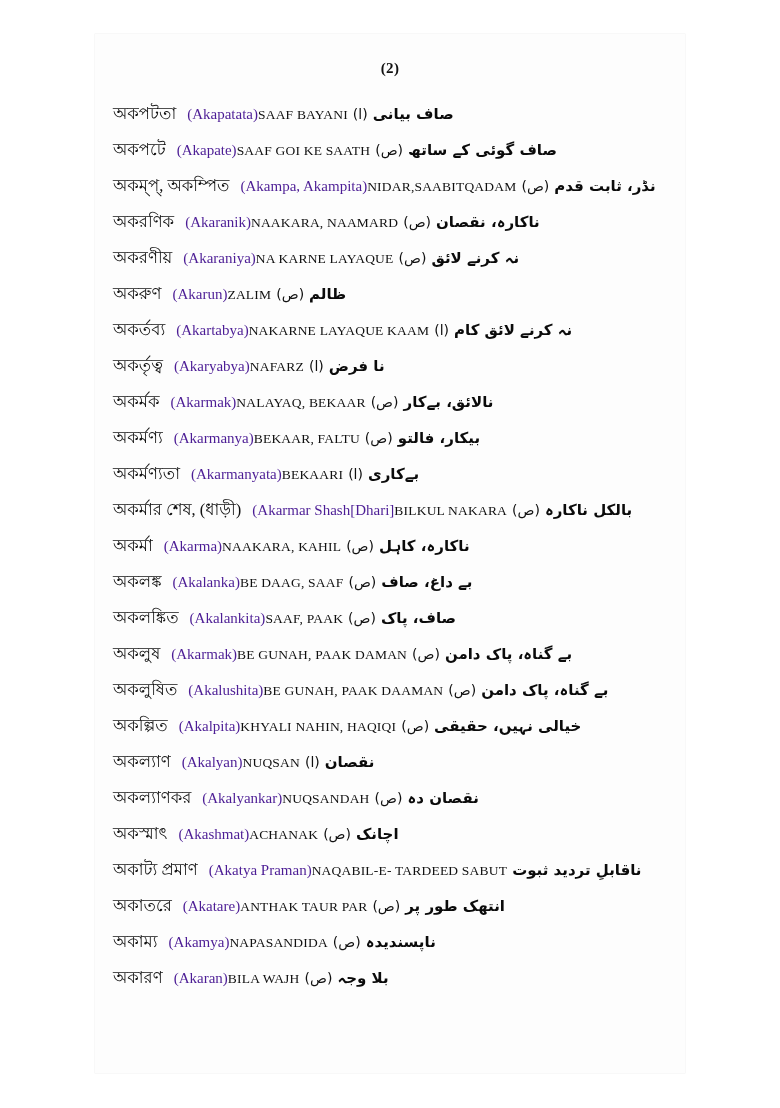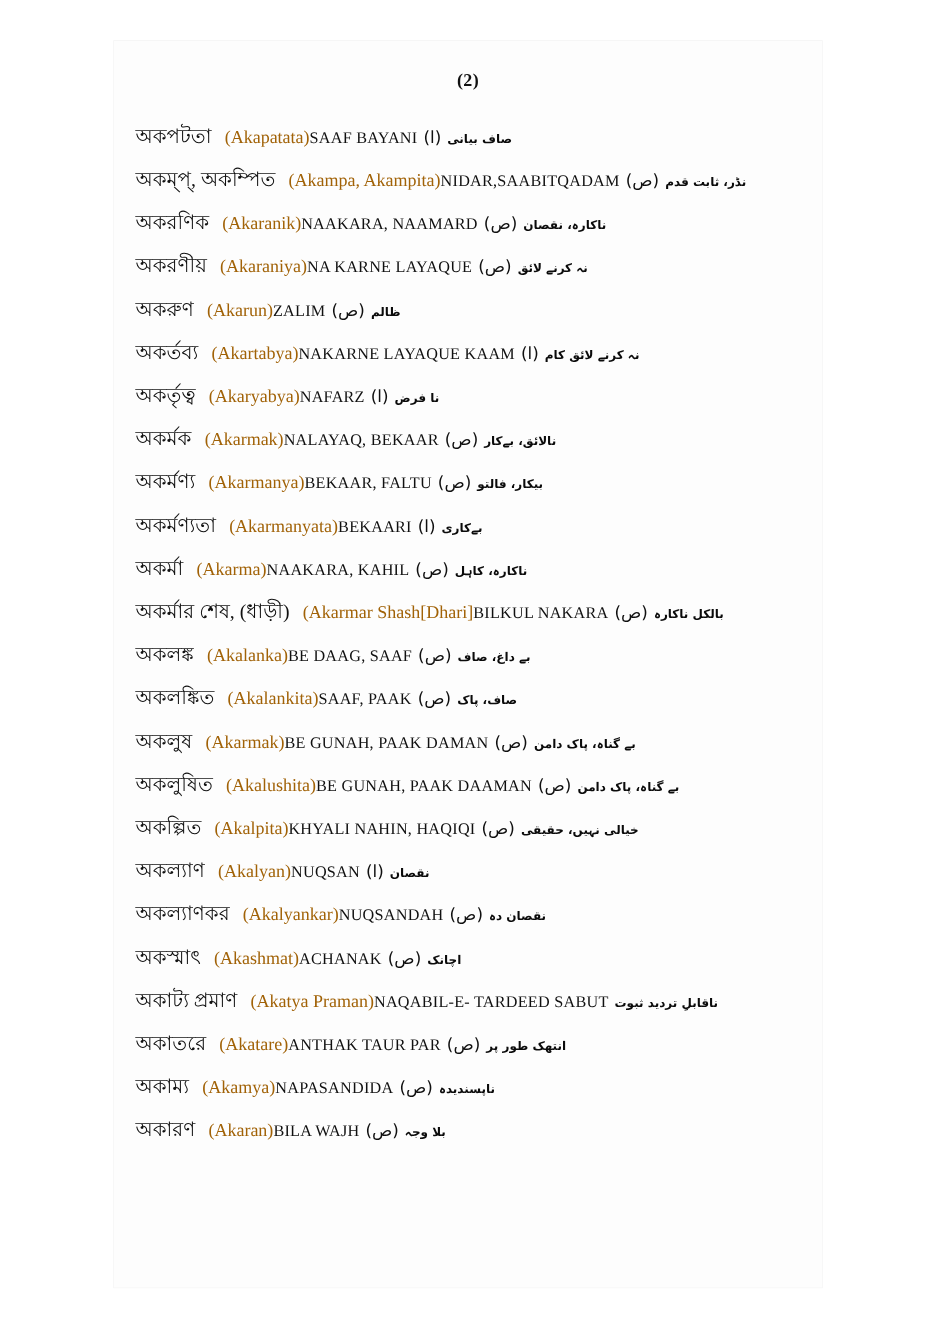--- a/index.html
+++ b/index.html
@@ -59,21 +59,21 @@
   .bn {
     font-family: "Liberation Serif", "DejaVu Serif", serif;
     font-size: 16.5px;
     color: #101010;
   }
 
   
   .rom {
     font-family: "Liberation Serif", serif;
     font-size: 15px;
-    color: #a16207;
+    color: #4c1d95;
   }
 
   
   .gloss {
     font-family: "Liberation Serif", serif;
     font-size: 13.5px;
     letter-spacing: 0.2px;
     color: #101010;
     margin-top: 10px;
   }
@@ -81,50 +81,51 @@
   
   .pos {
     font-family: "DejaVu Sans", sans-serif;
     font-size: 14px;
     color: #101010;
   }
 
   
   .ur {
     font-family: "DejaVu Sans", sans-serif;
-    font-size: 10px;
+    font-size: 15px;
     direction: rtl;
     unicode-bidi: isolate;
     color: #0b0b0b;
     font-weight: 600;
   }
 
   .sp { display: inline-block; width: 5px; }
   .sp-wide { display: inline-block; width: 11px; }
 </style>
 </head>
 <body>
 
 <div id="page-sheet">
 
   <div id="page-number">(2)</div>
 
   <div id="entries">
       <div class="entry"><span class="bn">অকপটতা</span><span class="sp-wide"></span><span class="rom">(Akapatata)</span><span class="gloss">SAAF BAYANI</span><span class="sp"></span><span class="pos">(ا)</span><span class="sp"></span><span class="ur">صاف بیانی</span></div>
+      <div class="entry"><span class="bn">অকপটে</span><span class="sp-wide"></span><span class="rom">(Akapate)</span><span class="gloss">SAAF GOI KE SAATH</span><span class="sp"></span><span class="pos">(ص)</span><span class="sp"></span><span class="ur">صاف گوئی کے ساتھ</span></div>
       <div class="entry"><span class="bn">অকম্প্, অকম্পিত</span><span class="sp-wide"></span><span class="rom">(Akampa, Akampita)</span><span class="gloss">NIDAR,SAABITQADAM</span><span class="sp"></span><span class="pos">(ص)</span><span class="sp"></span><span class="ur">نڈر، ثابت قدم</span></div>
       <div class="entry"><span class="bn">অকরণিক</span><span class="sp-wide"></span><span class="rom">(Akaranik)</span><span class="gloss">NAAKARA, NAAMARD</span><span class="sp"></span><span class="pos">(ص)</span><span class="sp"></span><span class="ur">ناکارہ، نقصان</span></div>
       <div class="entry"><span class="bn">অকরণীয়</span><span class="sp-wide"></span><span class="rom">(Akaraniya)</span><span class="gloss">NA KARNE LAYAQUE</span><span class="sp"></span><span class="pos">(ص)</span><span class="sp"></span><span class="ur">نہ کرنے لائق</span></div>
       <div class="entry"><span class="bn">অকরুণ</span><span class="sp-wide"></span><span class="rom">(Akarun)</span><span class="gloss">ZALIM</span><span class="sp"></span><span class="pos">(ص)</span><span class="sp"></span><span class="ur">ظالم</span></div>
       <div class="entry"><span class="bn">অকর্তব্য</span><span class="sp-wide"></span><span class="rom">(Akartabya)</span><span class="gloss">NAKARNE LAYAQUE KAAM</span><span class="sp"></span><span class="pos">(ا)</span><span class="sp"></span><span class="ur">نہ کرنے لائق کام</span></div>
       <div class="entry"><span class="bn">অকর্তৃত্ব</span><span class="sp-wide"></span><span class="rom">(Akaryabya)</span><span class="gloss">NAFARZ</span><span class="sp"></span><span class="pos">(ا)</span><span class="sp"></span><span class="ur">نا فرض</span></div>
       <div class="entry"><span class="bn">অকর্মক</span><span class="sp-wide"></span><span class="rom">(Akarmak)</span><span class="gloss">NALAYAQ, BEKAAR</span><span class="sp"></span><span class="pos">(ص)</span><span class="sp"></span><span class="ur">نالائق، بےکار</span></div>
       <div class="entry"><span class="bn">অকর্মণ্য</span><span class="sp-wide"></span><span class="rom">(Akarmanya)</span><span class="gloss">BEKAAR, FALTU</span><span class="sp"></span><span class="pos">(ص)</span><span class="sp"></span><span class="ur">بیکار، فالتو</span></div>
       <div class="entry"><span class="bn">অকর্মণ্যতা</span><span class="sp-wide"></span><span class="rom">(Akarmanyata)</span><span class="gloss">BEKAARI</span><span class="sp"></span><span class="pos">(ا)</span><span class="sp"></span><span class="ur">بےکاری</span></div>
+      <div class="entry"><span class="bn">অকর্মার শেষ, (ধাড়ী)</span><span class="sp-wide"></span><span class="rom">(Akarmar Shash[Dhari]</span><span class="gloss">BILKUL NAKARA</span><span class="sp"></span><span class="pos">(ص)</span><span class="sp"></span><span class="ur">بالکل ناکارہ</span></div>
       <div class="entry"><span class="bn">অকর্মা</span><span class="sp-wide"></span><span class="rom">(Akarma)</span><span class="gloss">NAAKARA, KAHIL</span><span class="sp"></span><span class="pos">(ص)</span><span class="sp"></span><span class="ur">ناکارہ، کاہل</span></div>
-      <div class="entry"><span class="bn">অকর্মার শেষ, (ধাড়ী)</span><span class="sp-wide"></span><span class="rom">(Akarmar Shash[Dhari]</span><span class="gloss">BILKUL NAKARA</span><span class="sp"></span><span class="pos">(ص)</span><span class="sp"></span><span class="ur">بالکل ناکارہ</span></div>
       <div class="entry"><span class="bn">অকলঙ্ক</span><span class="sp-wide"></span><span class="rom">(Akalanka)</span><span class="gloss">BE DAAG, SAAF</span><span class="sp"></span><span class="pos">(ص)</span><span class="sp"></span><span class="ur">بے داغ، صاف</span></div>
       <div class="entry"><span class="bn">অকলঙ্কিত</span><span class="sp-wide"></span><span class="rom">(Akalankita)</span><span class="gloss">SAAF, PAAK</span><span class="sp"></span><span class="pos">(ص)</span><span class="sp"></span><span class="ur">صاف، پاک</span></div>
       <div class="entry"><span class="bn">অকলুষ</span><span class="sp-wide"></span><span class="rom">(Akarmak)</span><span class="gloss">BE GUNAH, PAAK DAMAN</span><span class="sp"></span><span class="pos">(ص)</span><span class="sp"></span><span class="ur">بے گناہ، پاک دامن</span></div>
       <div class="entry"><span class="bn">অকলুষিত</span><span class="sp-wide"></span><span class="rom">(Akalushita)</span><span class="gloss">BE GUNAH, PAAK DAAMAN</span><span class="sp"></span><span class="pos">(ص)</span><span class="sp"></span><span class="ur">بے گناہ، پاک دامن</span></div>
       <div class="entry"><span class="bn">অকল্পিত</span><span class="sp-wide"></span><span class="rom">(Akalpita)</span><span class="gloss">KHYALI NAHIN, HAQIQI</span><span class="sp"></span><span class="pos">(ص)</span><span class="sp"></span><span class="ur">خیالی نہیں، حقیقی</span></div>
       <div class="entry"><span class="bn">অকল্যাণ</span><span class="sp-wide"></span><span class="rom">(Akalyan)</span><span class="gloss">NUQSAN</span><span class="sp"></span><span class="pos">(ا)</span><span class="sp"></span><span class="ur">نقصان</span></div>
       <div class="entry"><span class="bn">অকল্যাণকর</span><span class="sp-wide"></span><span class="rom">(Akalyankar)</span><span class="gloss">NUQSANDAH</span><span class="sp"></span><span class="pos">(ص)</span><span class="sp"></span><span class="ur">نقصان دہ</span></div>
       <div class="entry"><span class="bn">অকস্মাৎ</span><span class="sp-wide"></span><span class="rom">(Akashmat)</span><span class="gloss">ACHANAK</span><span class="sp"></span><span class="pos">(ص)</span><span class="sp"></span><span class="ur">اچانک</span></div>
       <div class="entry"><span class="bn">অকাট্য  প্রমাণ</span><span class="sp-wide"></span><span class="rom">(Akatya Praman)</span><span class="gloss">NAQABIL-E- TARDEED SABUT</span><span class="sp"></span><span class="ur">ناقابلِ تردید ثبوت</span></div>
       <div class="entry"><span class="bn">অকাতরে</span><span class="sp-wide"></span><span class="rom">(Akatare)</span><span class="gloss">ANTHAK TAUR PAR</span><span class="sp"></span><span class="pos">(ص)</span><span class="sp"></span><span class="ur">انتھک طور پر</span></div>

